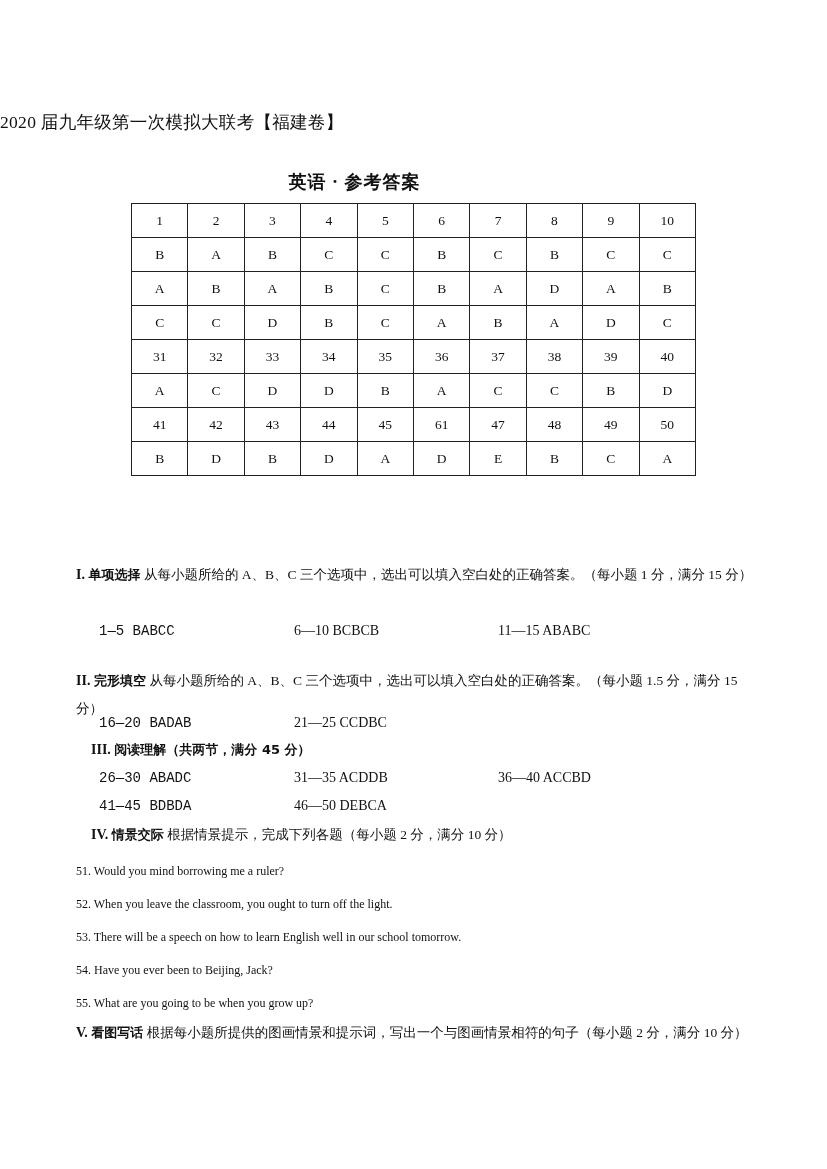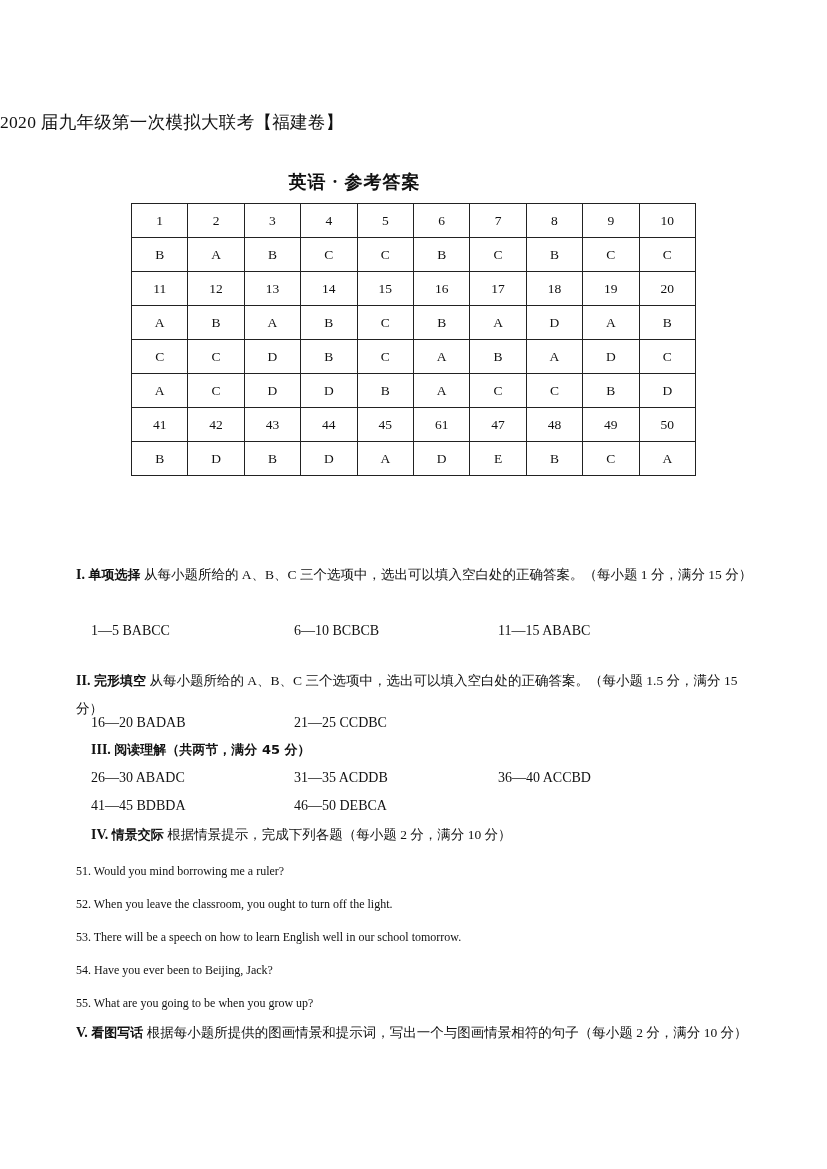--- a/index.html
+++ b/index.html
@@ -21,21 +21,21 @@
       border-collapse: collapse; table-layout: fixed;
     }
     table.answers td {
       border: 1px solid #222; height: 33px; text-align: center;
       font-size: 13.5px; padding: 0;
     }
     .block { position: absolute; left: 76px; width: 680px; font-size: 14px; line-height: 28px; }
     .sec-head { font-weight: bold; font-family: "DejaVu Sans", "Liberation Sans", sans-serif; font-size: 13px; }
     .sec-num { font-weight: bold; }
     .row { position: absolute; left: 91px; font-size: 14px; white-space: nowrap; }
-    .c1 { position: absolute; left: 0; }
+    .c1 { position: absolute; left: 8px; font-family: Liberation Mono, monospace; }
     .c2 { position: absolute; left: 203px; }
     .c3 { position: absolute; left: 407px; }
     .sent { position: absolute; left: 76px; font-size: 12px; white-space: nowrap; }
     .desc { font-size: 13.5px; }
   </style>
 </head>
 <body>
 
 <div class="title">2020 届九年级第一次模拟大联考【福建卷】</div>
 <div class="subtitle">英语 · 参考答案</div>
@@ -60,32 +60,20 @@
         <td>B</td>
         <td>C</td>
         <td>C</td>
         <td>B</td>
         <td>C</td>
         <td>B</td>
         <td>C</td>
         <td>C</td>
       </tr>
       <tr>
-        <td>11</td>
-        <td>12</td>
-        <td>13</td>
-        <td>14</td>
-        <td>15</td>
-        <td>16</td>
-        <td>17</td>
-        <td>18</td>
-        <td>19</td>
-        <td>20</td>
-      </tr>
-      <tr>
         <td>A</td>
         <td>B</td>
         <td>A</td>
         <td>B</td>
         <td>C</td>
         <td>B</td>
         <td>A</td>
         <td>D</td>
         <td>A</td>
         <td>B</td>
@@ -94,20 +82,32 @@
         <td>C</td>
         <td>C</td>
         <td>D</td>
         <td>B</td>
         <td>C</td>
         <td>A</td>
         <td>B</td>
         <td>A</td>
         <td>D</td>
         <td>C</td>
+      </tr>
+      <tr>
+        <td>31</td>
+        <td>32</td>
+        <td>33</td>
+        <td>34</td>
+        <td>35</td>
+        <td>36</td>
+        <td>37</td>
+        <td>38</td>
+        <td>39</td>
+        <td>40</td>
       </tr>
       <tr>
         <td>A</td>
         <td>C</td>
         <td>D</td>
         <td>D</td>
         <td>B</td>
         <td>A</td>
         <td>C</td>
         <td>C</td>

